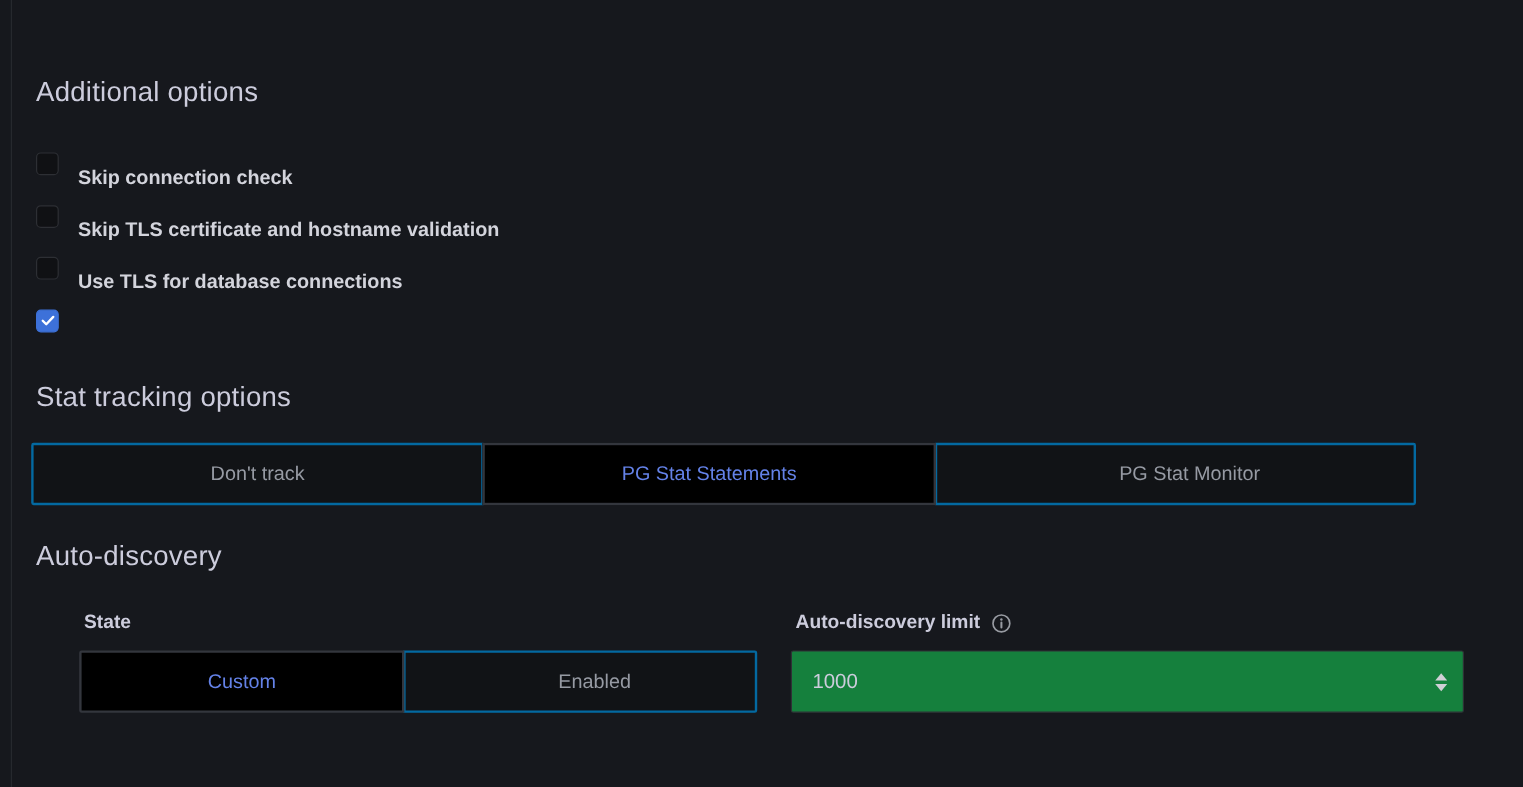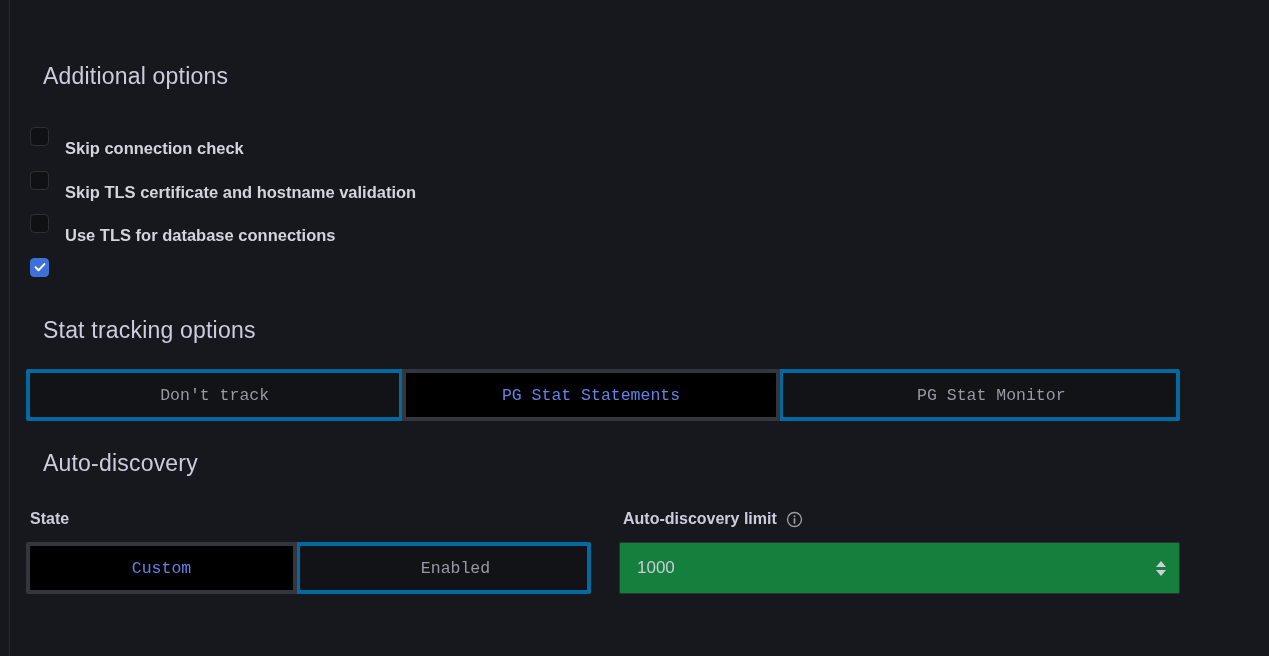--- a/index.html
+++ b/index.html
@@ -15,21 +15,21 @@
     background: #26292e;
   }
   .content {
     padding: 62px 0 0 26px;
   }
   h2.section-title {
     font-size: 23px;
     font-weight: 400;
     color: #ccccdc;
     line-height: 28px;
-    margin-left: 17px;
+    margin-left: 4px;
     letter-spacing: 0.2px;
   }
   .checkbox-list { margin-top: 25px; }
   .checkbox-row {
     display: flex; align-items: center;
     height: 43.5px;
     padding-left: 4px;
     cursor: pointer;
   }
   .checkbox-box {
@@ -58,37 +58,37 @@
     border-radius: 2px;
   }
   .radio-group.full { width: 1154px; }
   .radio-btn {
     flex: 1 1 0;
     height: 52px;
     display: flex; align-items: center; justify-content: center;
     font-size: 16.5px;
     color: #969aa3;
     background: #111316;
-    border: 4px solid #0369a1;
+    border: 2px solid #0369a1;
     cursor: pointer;
     position: relative;
-    font-family: Liberation Mono, monospace;
   }
   .radio-btn + .radio-btn { margin-left: -1px; }
   .radio-btn:first-child { border-radius: 2px 0 0 2px; }
   .radio-btn:last-child { border-radius: 0 2px 2px 0; padding-left: 24px; }
   .radio-btn.selected {
     background: #000000;
     color: #6482e8;
     border-color: #33363d;
     z-index: 2;
   }
   .fields-row {
     display: flex;
     margin-top: 32px;
+    margin-left: 40px;
   }
   .field-col-state { width: 565px; }
   .field-col-limit { width: 561px; margin-left: 28px; }
   .field-label {
     display: flex; align-items: center;
     font-size: 16px;
     font-weight: 700;
     color: #ccccdc;
     line-height: 20px;
     margin-left: 4px;

